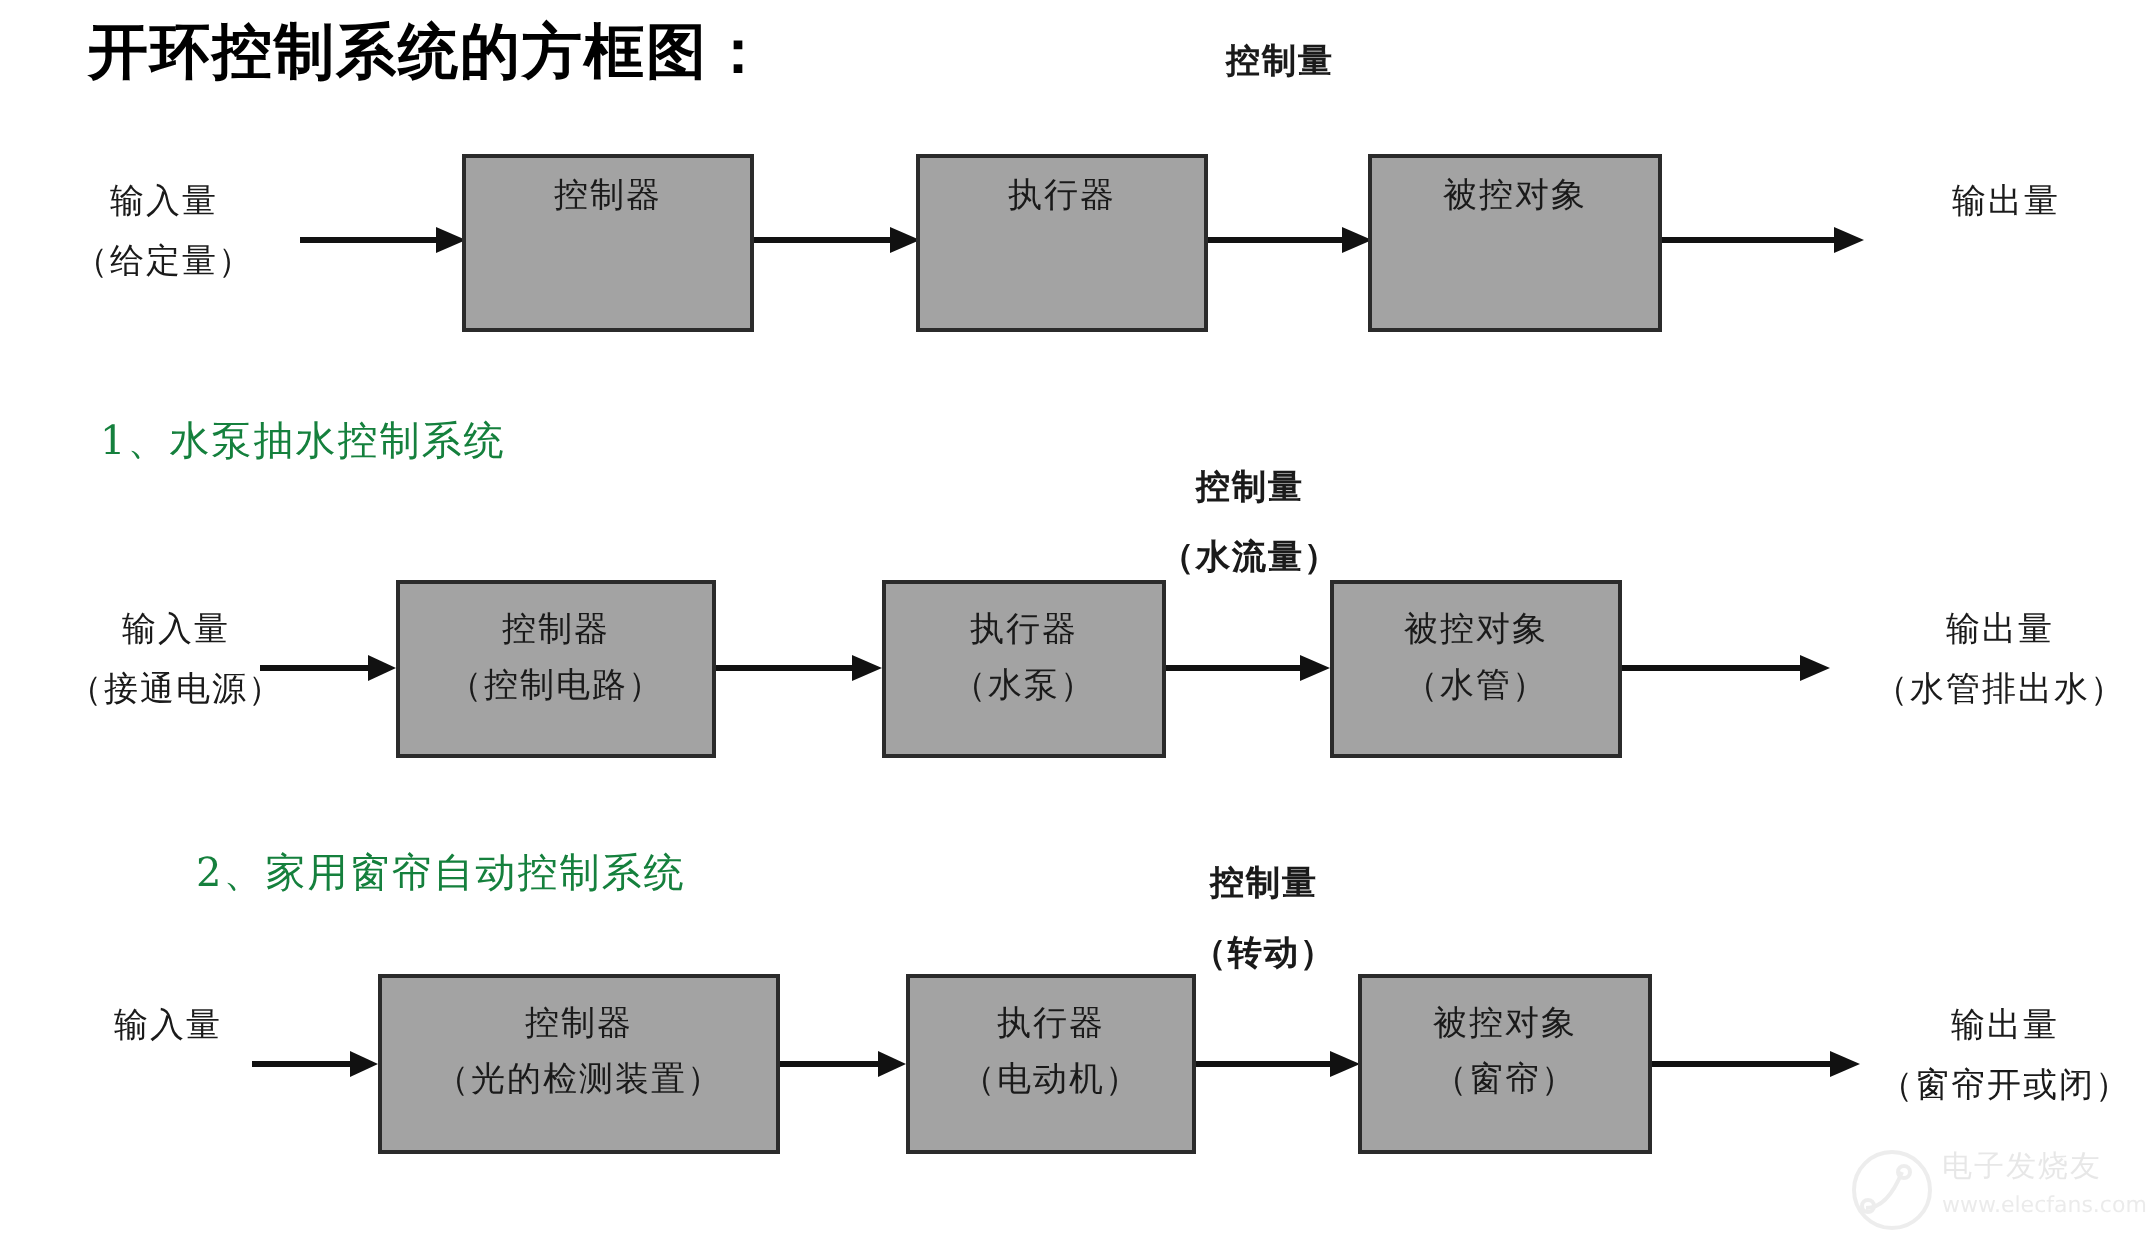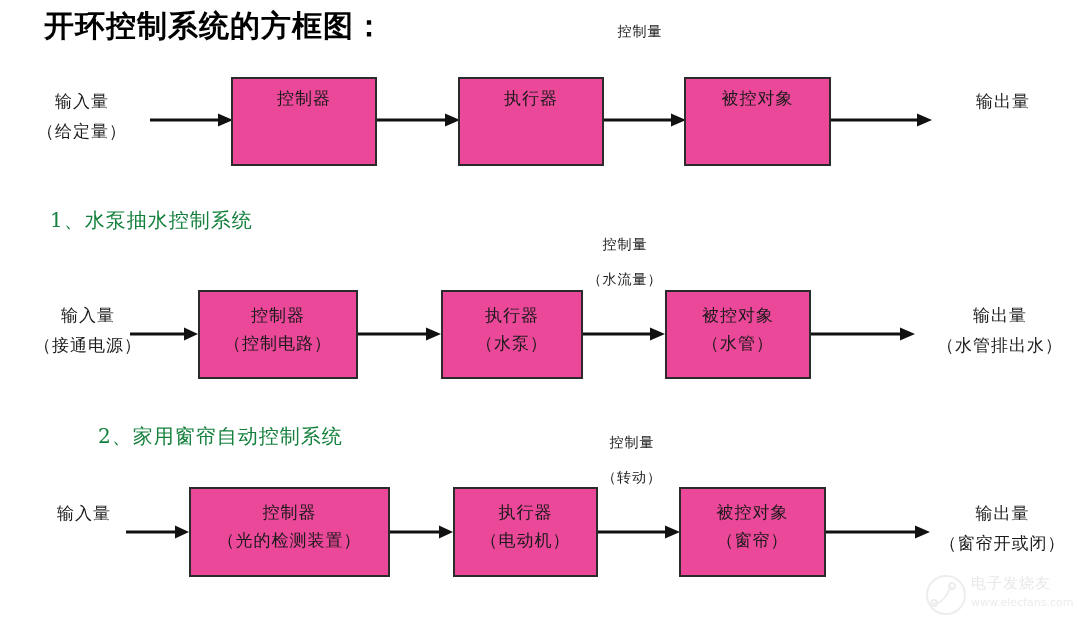--- a/index.html
+++ b/index.html
@@ -36,21 +36,21 @@
   .section-heading {
     font-size: 20px;
     color: #15803d;
     white-space: nowrap;
     letter-spacing: 1px;
   }
 
   
   .proc-box {
     border: 2px solid #2b2b2b;
-    background: #ec4899;
+    background: #a3a3a3;
     box-sizing: border-box;
     display: flex;
     flex-direction: column;
     align-items: center;
     justify-content: flex-start;
     padding-top: 6px;
   }
   .proc-box .line1 {
     font-size: 17px;
     line-height: 26px;
@@ -69,25 +69,26 @@
   .side-label {
     font-size: 17px;
     line-height: 30px;
     white-space: nowrap;
     text-align: center;
     letter-spacing: 1px;
   }
 
   
   .sig-label {
-    font-size: 14px;
+    font-size: 17px;
     line-height: 35px;
     white-space: nowrap;
     text-align: center;
     letter-spacing: 1px;
+    font-weight: bold;
   }
 
   
   .arrow { height: 14px; }
   .arrow svg { display: block; overflow: visible; }
 
   
   .watermark {
     left: 925px;
     top: 572px;

